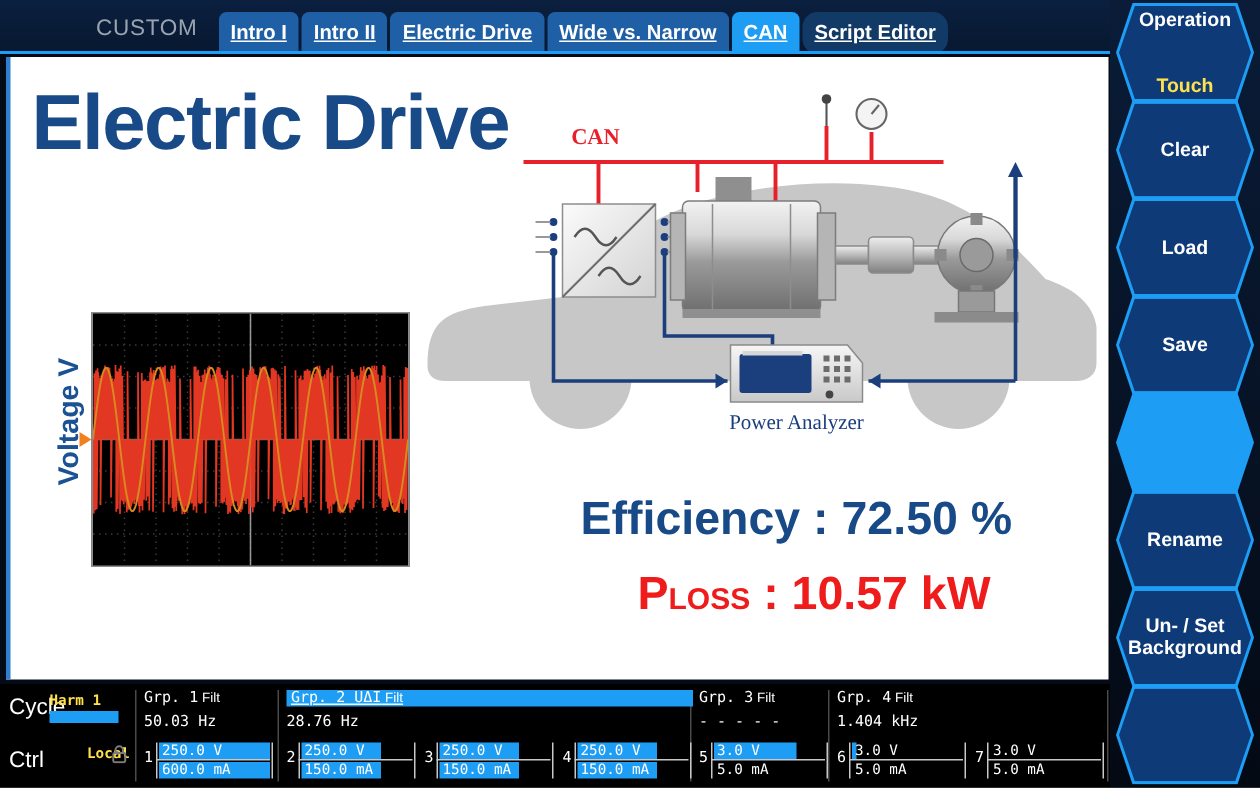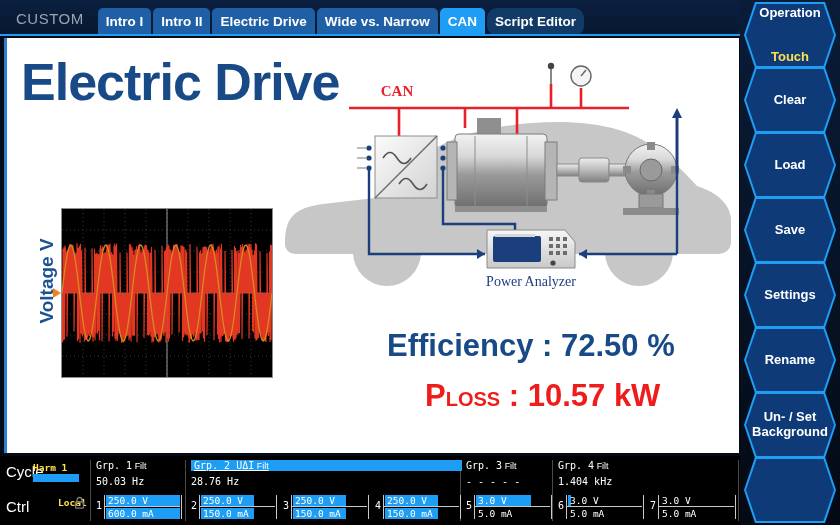--- a/index.html
+++ b/index.html
@@ -4,25 +4,25 @@
 <style>
   html,body{margin:0;padding:0;background:#000;}
   body{width:840px;height:525px;overflow:hidden;font-family:"Liberation Sans",sans-serif;}
   #app{position:relative;width:840px;height:525px;background:#050b16;overflow:hidden;}
 
   
   #tabbar{position:absolute;left:0;top:0;width:740px;height:36px;
           background:linear-gradient(180deg,#0b1f3f 0%,#07182f 100%);
           display:flex;align-items:flex-end;box-sizing:border-box;padding-left:8px;}
   #custom-label{color:#9aa4b0;font-size:15px;font-weight:500;letter-spacing:.5px;
-                padding:0 14px 9px 8px;white-space:nowrap;}
+                padding:0 14px 9px 8px;white-space:nowrap;margin-left:48px;}
   .tab{height:28px;display:flex;align-items:center;justify-content:center;
        padding:0 8px;margin-right:2px;border-radius:5px 5px 0 0;
        background:#1f5fa6;color:#ffffff;font-size:13.5px;font-weight:bold;
-       white-space:nowrap;box-sizing:border-box;line-height:1;}
+       white-space:nowrap;box-sizing:border-box;line-height:1;text-decoration:underline;}
   .tab.active{background:#1e9df5;}
   .tab.dark{background:#123a67;border-radius:10px;}
   #tab-underline{position:absolute;left:0;top:34px;width:740px;height:2px;background:#1e9df5;}
 
   
   #canvas{position:absolute;left:4px;top:38px;width:732px;height:415px;background:#ffffff;
           border-left:3px solid #2f7fd0;overflow:hidden;}
 
   #title{position:absolute;left:14px;top:18px;font-size:52px;font-weight:bold;
          color:#184a87;letter-spacing:-1px;line-height:1;}
@@ -436,23 +436,20 @@
       </div>
       <div class="hexouter" style="top: 132px;"></div>
       <div class="hexbtn" style="top: 134px;">
         <span>Load</span>
       </div>
       <div class="hexouter" style="top: 197px;"></div>
       <div class="hexbtn" style="top: 199px;">
         <span>Save</span>
       </div>
       <div class="hexouter" style="top: 262px;"></div>
-      <div class="hexbtn" style="top: 264px;">
-        <span>Settings</span>
-      </div>
       <div class="hexouter" style="top: 327px;"></div>
       <div class="hexbtn" style="top: 329px;">
         <span>Rename</span>
       </div>
       <div class="hexouter" style="top: 392px;"></div>
       <div class="hexbtn" style="top: 394px;">
         <span>Un- / Set</span>
         <span>Background</span>
       </div>
       <div class="hexouter" style="top: 457px;"></div>

